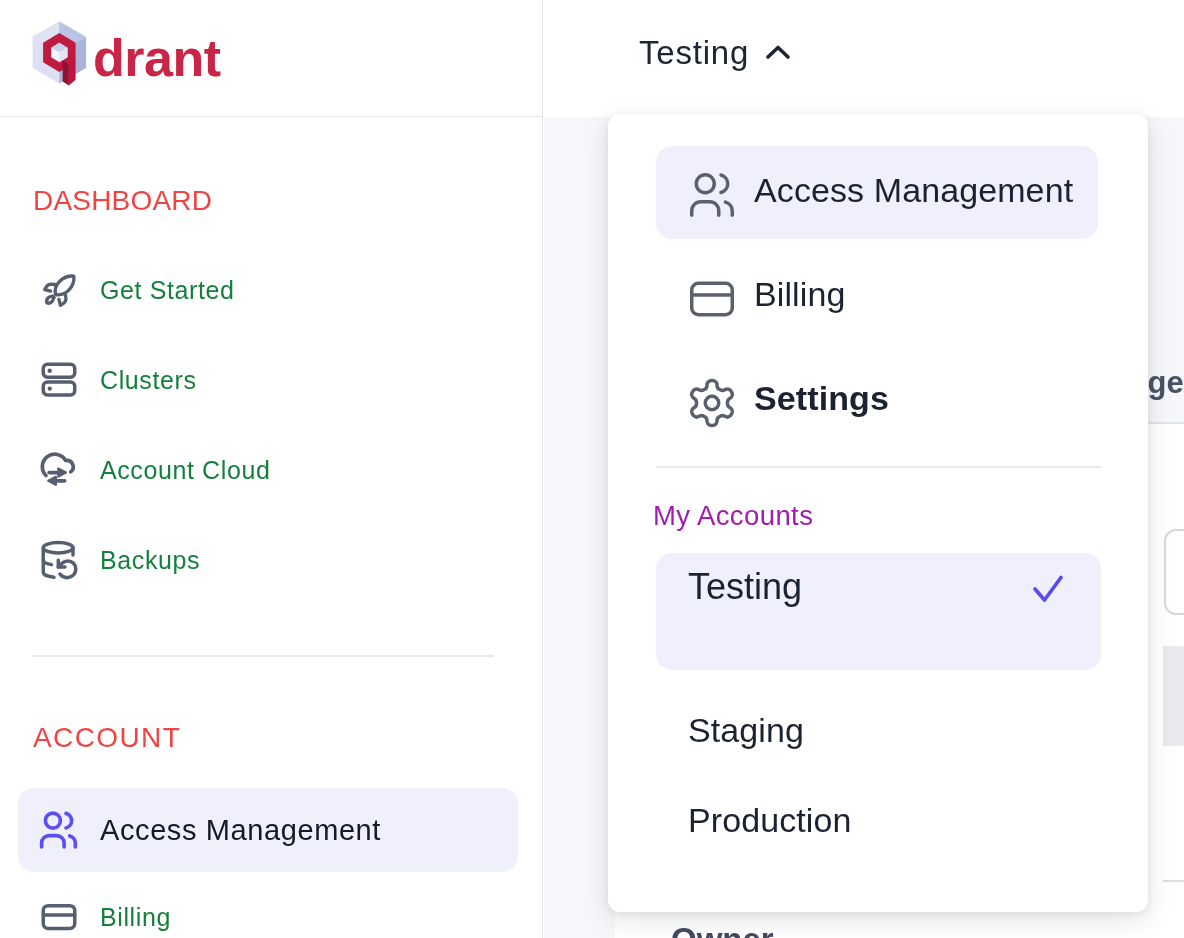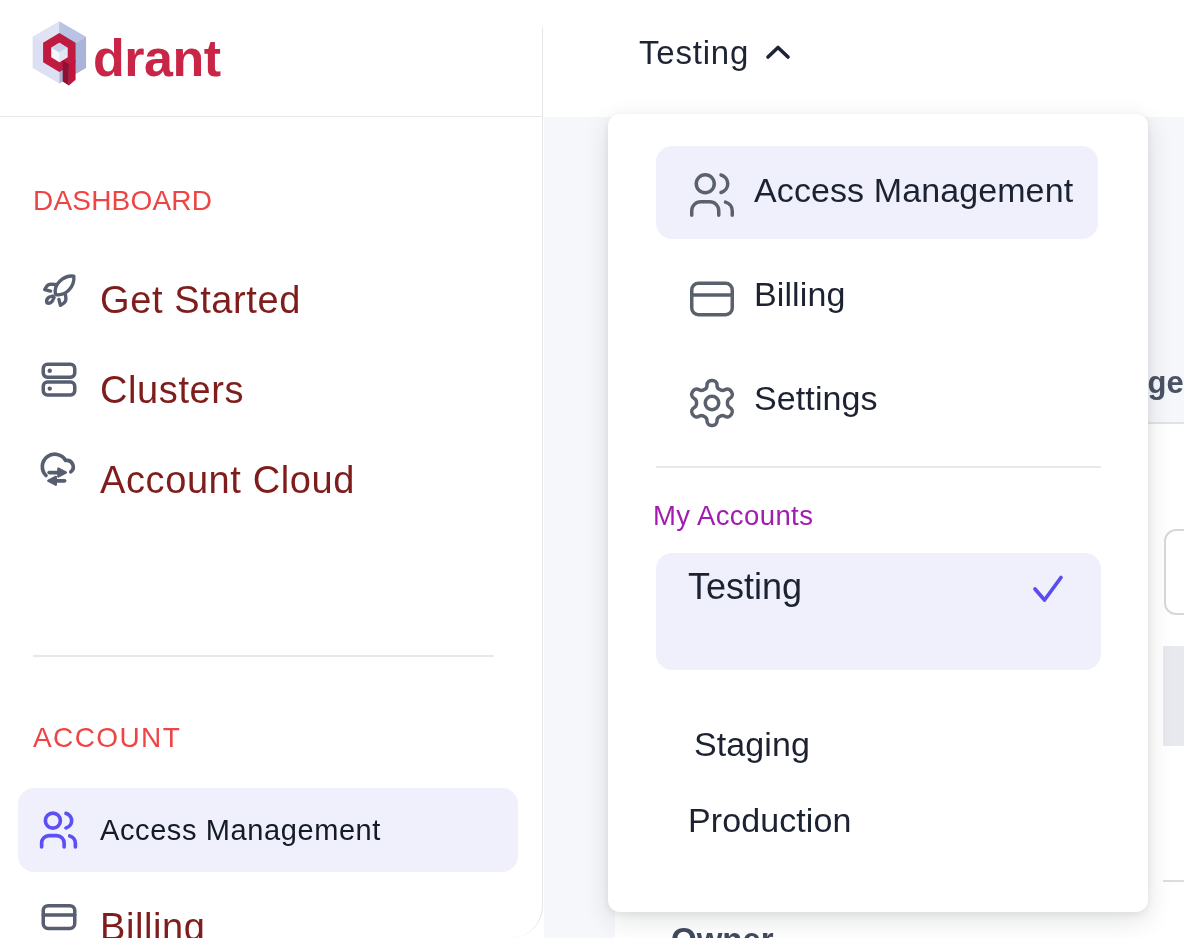--- a/index.html
+++ b/index.html
@@ -1,23 +1,23 @@
 <!DOCTYPE html>
 <html><head>
 <meta charset="utf-8">
 <style>
   * { margin:0; padding:0; box-sizing:border-box; }
   html,body { width:1184px; height:938px; overflow:hidden; font-family:"Liberation Sans", sans-serif; background:#fff; }
   
-  #sidebar { position:absolute; left:0; top:0; width:543px; height:938px; background:#fff; border-right:1px solid #e3e5e9; z-index:5;border-radius:32px; }
+  #sidebar { position:absolute; left:0; top:0; width:543px; height:938px; background:#fff; border-right:1px solid #e3e5e9; z-index:5; }
   #sidehead { position:absolute; left:0; top:0; width:542px; height:117px; border-bottom:1px solid #e6e8ec; background:#fff; }
   .navlabel { position:absolute; left:33px; font-size:28px; color:#ef4444; font-weight:400; }
   .navitem { position:absolute; left:0; width:543px; height:60px; }
   .navitem svg { position:absolute; left:38px; top:50%; transform:translateY(-50%); }
-  .navitem .txt { position:absolute; left:100px; top:50%; transform:translateY(-50%); font-size:38px; color:#7f1d1d; letter-spacing:0.6px;margin-top:10px; }
+  .navitem .txt { position:absolute; left:100px; top:50%; transform:translateY(-50%); font-size:25px; color:#15803d; letter-spacing:0.6px; }
   #selrow { position:absolute; left:18px; top:788px; width:500px; height:84px; border-radius:16px; background:#eff0fc; }
   #selrow svg { position:absolute; left:18px; top:50%; transform:translateY(-50%); }
   #selrow .txt { position:absolute; left:82px; top:50%; transform:translateY(-50%); font-size:29px; color:#141a28; font-weight:400; letter-spacing:0.6px; }
   #sidediv { position:absolute; left:33px; top:655px; width:461px; height:2px; background:#e6e8eb; }
   
   #mainbg { position:absolute; left:544px; top:117px; right:0; bottom:0; background:#f6f7fa; }
   #topbar { position:absolute; left:544px; top:0; right:0; height:117px; background:#fff; }
   #testingTop { position:absolute; left:639px; top:34px; font-size:33px; color:#1d2433; font-weight:400; letter-spacing:0.8px; z-index:2; }
   #chevTop { position:absolute; left:765px; top:44px; z-index:2; }
   #pageheading { position:absolute; left:951px; top:365px; font-size:31px; font-weight:700; color:#4a5365; white-space:nowrap; z-index:1; }
@@ -98,20 +98,31 @@
   <div class="navitem" style="top:440px;">
       <svg style="left:35px" width="44" height="44" viewBox="0 0 24 24" fill="none" stroke="#565e70" stroke-width="2.0" stroke-linecap="round" stroke-linejoin="round">
         <path d="M6.0 15.0 A6.8 6.8 0 1 1 16.7 6.8 A3.5 3.5 0 0 1 19.5 13.0"></path>
         <path d="M7.7 13.4 H12.4"></path>
         <path d="M12.7 11.2 L16.9 13.4 L12.7 15.6 Z" fill="#565e70" stroke-width="1.2"></path>
         <path d="M16.2 17.9 H11.6"></path>
         <path d="M11.4 15.7 L7.2 17.9 L11.4 20.1 Z" fill="#565e70" stroke-width="1.2"></path>
       </svg>
       <span class="txt">Account Cloud</span>
     </div>
+  <div class="navitem" style="top:530px;">
+      <svg width="42" height="42" viewBox="0 0 24 24" fill="none" stroke="#565e70" stroke-width="2.0" stroke-linecap="round" stroke-linejoin="round">
+        <ellipse cx="11.5" cy="5" rx="8.5" ry="3"></ellipse>
+        <path d="M3 5 V19 A 8.5 3 0 0 0 9.1 21.85"></path>
+        <path d="M3 12 A 8.5 3 0 0 0 7.7 14.65"></path>
+        <path d="M20 9.2 V5"></path>
+        <path d="M11.6 12.2 v3.8 h3.8"></path>
+        <path d="M12.6 20 a5 5 0 0 0 9 -3 a4.5 4.5 0 0 0 -4.5 -4.5 c-1.33 0 -2.54 .54 -3.41 1.41 L11.6 16"></path>
+      </svg>
+      <span class="txt">Backups</span>
+    </div>
   <div id="sidediv"></div>
   <div class="navlabel" style="top:722px; letter-spacing:1.4px;text-align:center;">ACCOUNT</div>
   <div id="selrow">
       <svg width="45" height="45" viewBox="0 0 24 24" fill="none" stroke="#5c4ff5" stroke-width="1.95" stroke-linecap="round" stroke-linejoin="round">
         <circle cx="9" cy="7" r="4"></circle>
         <path d="M3 21v-2a4 4 0 0 1 4-4h4a4 4 0 0 1 4 4v2"></path>
         <path d="M16 3.13a4 4 0 0 1 0 7.75"></path>
         <path d="M21 21v-2a4 4 0 0 0-3-3.85"></path>
       </svg>
       <span class="txt">Access Management</span>
@@ -136,23 +147,23 @@
   <div class="dditem" style="top:79px;">Access Management</div>
   <span class="ddicon" style="top:183px;"><svg width="54" height="54" viewBox="0 0 24 24" fill="none" stroke="#5a616d" stroke-width="1.55" stroke-linecap="round" stroke-linejoin="round">
         <rect x="3" y="5" width="18" height="14" rx="3"></rect>
         <path d="M3 10.2 H21"></path>
       </svg></span>
   <div class="dditem" style="top:183px;">Billing</div>
   <span class="ddicon" style="top:287px;"><svg width="54" height="54" viewBox="0 0 24 24" fill="none" stroke="#5a616d" stroke-width="1.55" stroke-linecap="round" stroke-linejoin="round">
         <path d="M12.22 2h-.44a2 2 0 0 0-2 2v.18a2 2 0 0 1-1 1.73l-.43.25a2 2 0 0 1-2 0l-.15-.08a2 2 0 0 0-2.73.73l-.22.38a2 2 0 0 0 .73 2.73l.15.1a2 2 0 0 1 1 1.72v.51a2 2 0 0 1-1 1.74l-.15.09a2 2 0 0 0-.73 2.73l.22.38a2 2 0 0 0 2.73.73l.15-.08a2 2 0 0 1 2 0l.43.25a2 2 0 0 1 1 1.73V20a2 2 0 0 0 2 2h.44a2 2 0 0 0 2-2v-.18a2 2 0 0 1 1-1.73l.43-.25a2 2 0 0 1 2 0l.15.08a2 2 0 0 0 2.73-.73l.22-.39a2 2 0 0 0-.73-2.73l-.15-.08a2 2 0 0 1-1-1.74v-.5a2 2 0 0 1 1-1.74l.15-.09a2 2 0 0 0 .73-2.73l-.22-.38a2 2 0 0 0-2.73-.73l-.15.08a2 2 0 0 1-2 0l-.43-.25a2 2 0 0 1-1-1.73V4a2 2 0 0 0-2-2z"></path>
         <circle cx="12" cy="12" r="3"></circle>
       </svg></span>
-  <div class="dditem" style="top:287px;">Settings</div>
+  <div class="dditem" style="top:287px;font-weight:bold;">Settings</div>
   <div class="dd" id="dddiv"></div>
   <div class="dd" id="myacc">My Accounts</div>
   <div class="dd" id="ddsel2"></div>
   <div class="acc" style="top:477px; font-size:36px; letter-spacing:0;">Testing</div>
   <svg class="dd" style="left:424px; top:460px;" width="32" height="30" viewBox="0 0 32 30">
       <path d="M3 15 L12.5 26 L29 3.5" fill="none" stroke="#5b4cf0" stroke-width="3.7" stroke-linecap="round" stroke-linejoin="round"></path>
     </svg>
-  <div class="acc" style="top:634px;margin-left:6px;">Staging</div>
+  <div class="acc" style="top:620px;">Staging</div>
   <div class="acc" style="top:710px;">Production</div>
 </div>
 
 </body></html>

